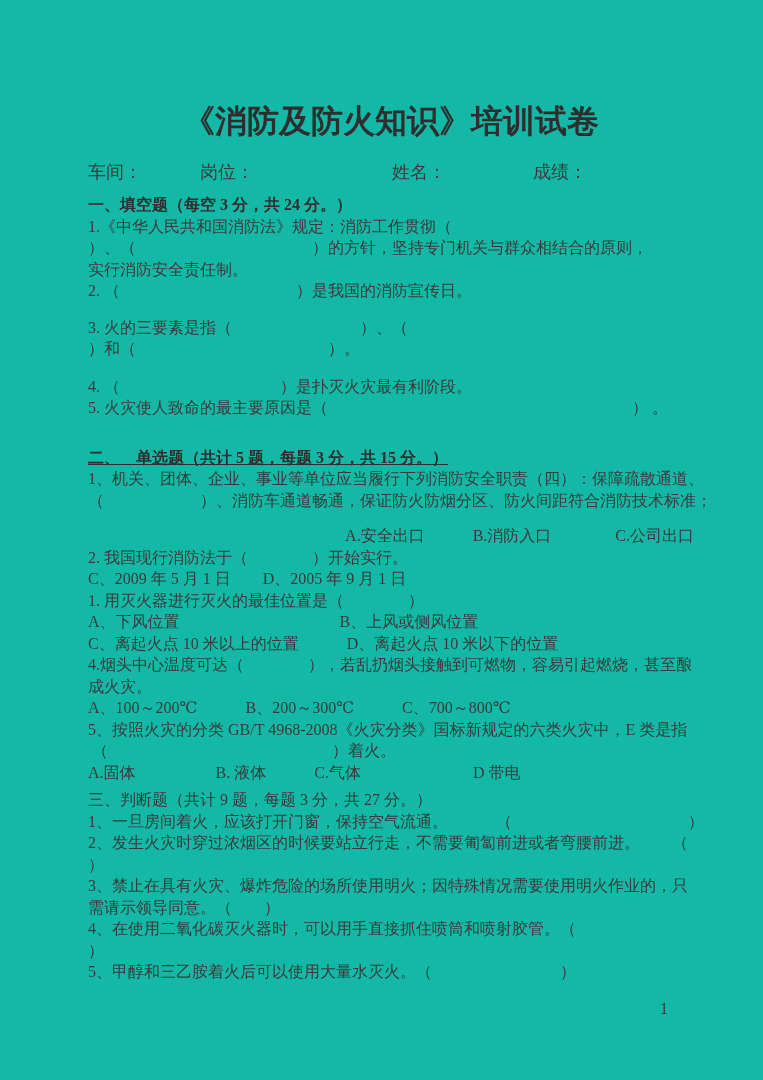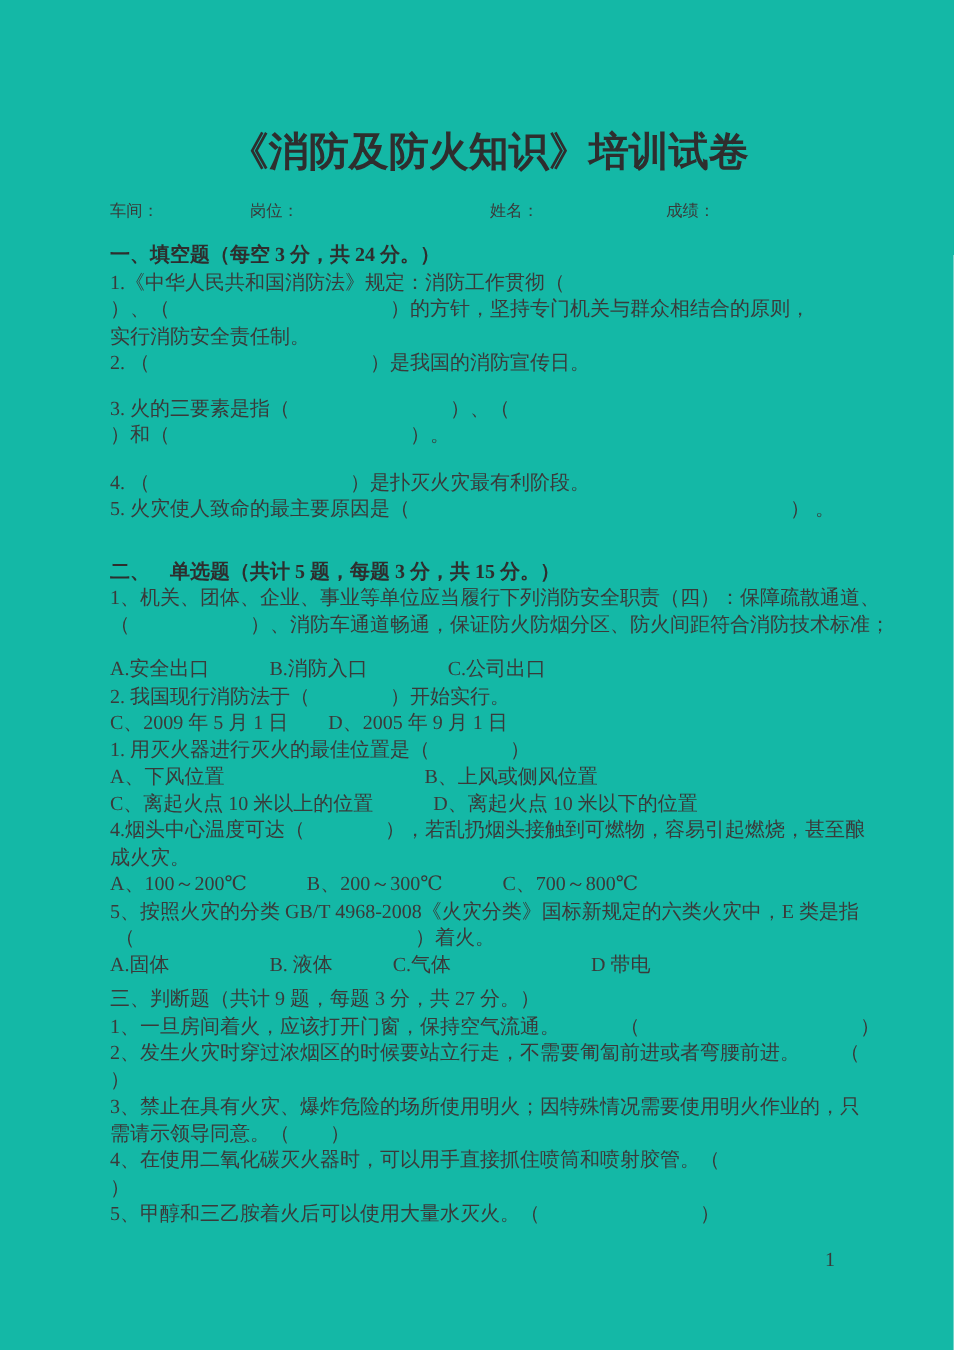--- a/index.html
+++ b/index.html
@@ -28,21 +28,21 @@
     font-weight: bold;
     text-align: center;
     line-height: 42px;
     color: #2e2e2e;
     white-space: nowrap;
   }
   .header-row {
     position: relative;
     margin-top: 18px;
     height: 22px;
-    font-size: 13px;
+    font-size: 18px;
   }
   .header-field {
     position: absolute;
     top: 0;
     white-space: pre;
   }
   .hf-0 { left: 0; }
   .hf-1 { left: 112px; }
   .hf-2 { left: 287px; margin-left: 17px; }
   .hf-3 { left: 445px; }
@@ -84,24 +84,24 @@
     <div id="doc-body">
         <div class="line bold">一、填空题（每空 3 分，共 24 分。）</div>
         <div class="line">1.《中华人民共和国消防法》规定：消防工作贯彻（</div>
         <div class="line">）、（　　　　　　　　　　　）的方针，坚持专门机关与群众相结合的原则，</div>
         <div class="line">实行消防安全责任制。</div>
         <div class="line">2. （　　　　　　　　　　　）是我国的消防宣传日。</div>
         <div class="line" style="margin-top: 15px;">3. 火的三要素是指（　　　　　　　　）、（</div>
         <div class="line">）和（　　　　　　　　　　　　）。</div>
         <div class="line" style="margin-top: 16px;">4. （　　　　　　　　　　）是扑灭火灾最有利阶段。</div>
         <div class="line">5. 火灾使人致命的最主要原因是（　　　　　　　　　　　　　　　　　　　） 。</div>
-        <div class="line bold" style="margin-top: 28px;">二、　单选题（共计 5 题，每题 3 分，共 15 分。）</div>
+        <div class="line bold" style="margin-top: 28px; text-decoration: underline;">二、　单选题（共计 5 题，每题 3 分，共 15 分。）</div>
         <div class="line">1、机关、团体、企业、事业等单位应当履行下列消防安全职责（四）：保障疏散通道、</div>
         <div class="line">（　　　　　　）、消防车通道畅通，保证防火防烟分区、防火间距符合消防技术标准；</div>
-        <div class="line" style="margin-top: 14px;">A.安全出口　　　B.消防入口　　　　C.公司出口</div>
+        <div class="line" style="margin-top: 14px; text-align: right;">A.安全出口　　　B.消防入口　　　　C.公司出口</div>
         <div class="line">2. 我国现行消防法于（　　　　）开始实行。</div>
         <div class="line">C、2009 年 5 月 1 日　　D、2005 年 9 月 1 日</div>
         <div class="line">1. 用灭火器进行灭火的最佳位置是（　　　　）</div>
         <div class="line">A、下风位置　　　　　　　　　　B、上风或侧风位置</div>
         <div class="line">C、离起火点 10 米以上的位置　　　D、离起火点 10 米以下的位置</div>
         <div class="line">4.烟头中心温度可达（　　　　），若乱扔烟头接触到可燃物，容易引起燃烧，甚至酿</div>
         <div class="line">成火灾。</div>
         <div class="line">A、100～200℃　　　B、200～300℃　　　C、700～800℃</div>
         <div class="line">5、按照火灾的分类 GB/T 4968-2008《火灾分类》国标新规定的六类火灾中，E 类是指</div>
         <div class="line"> （　　　　　　　　　　　　　　）着火。</div>

